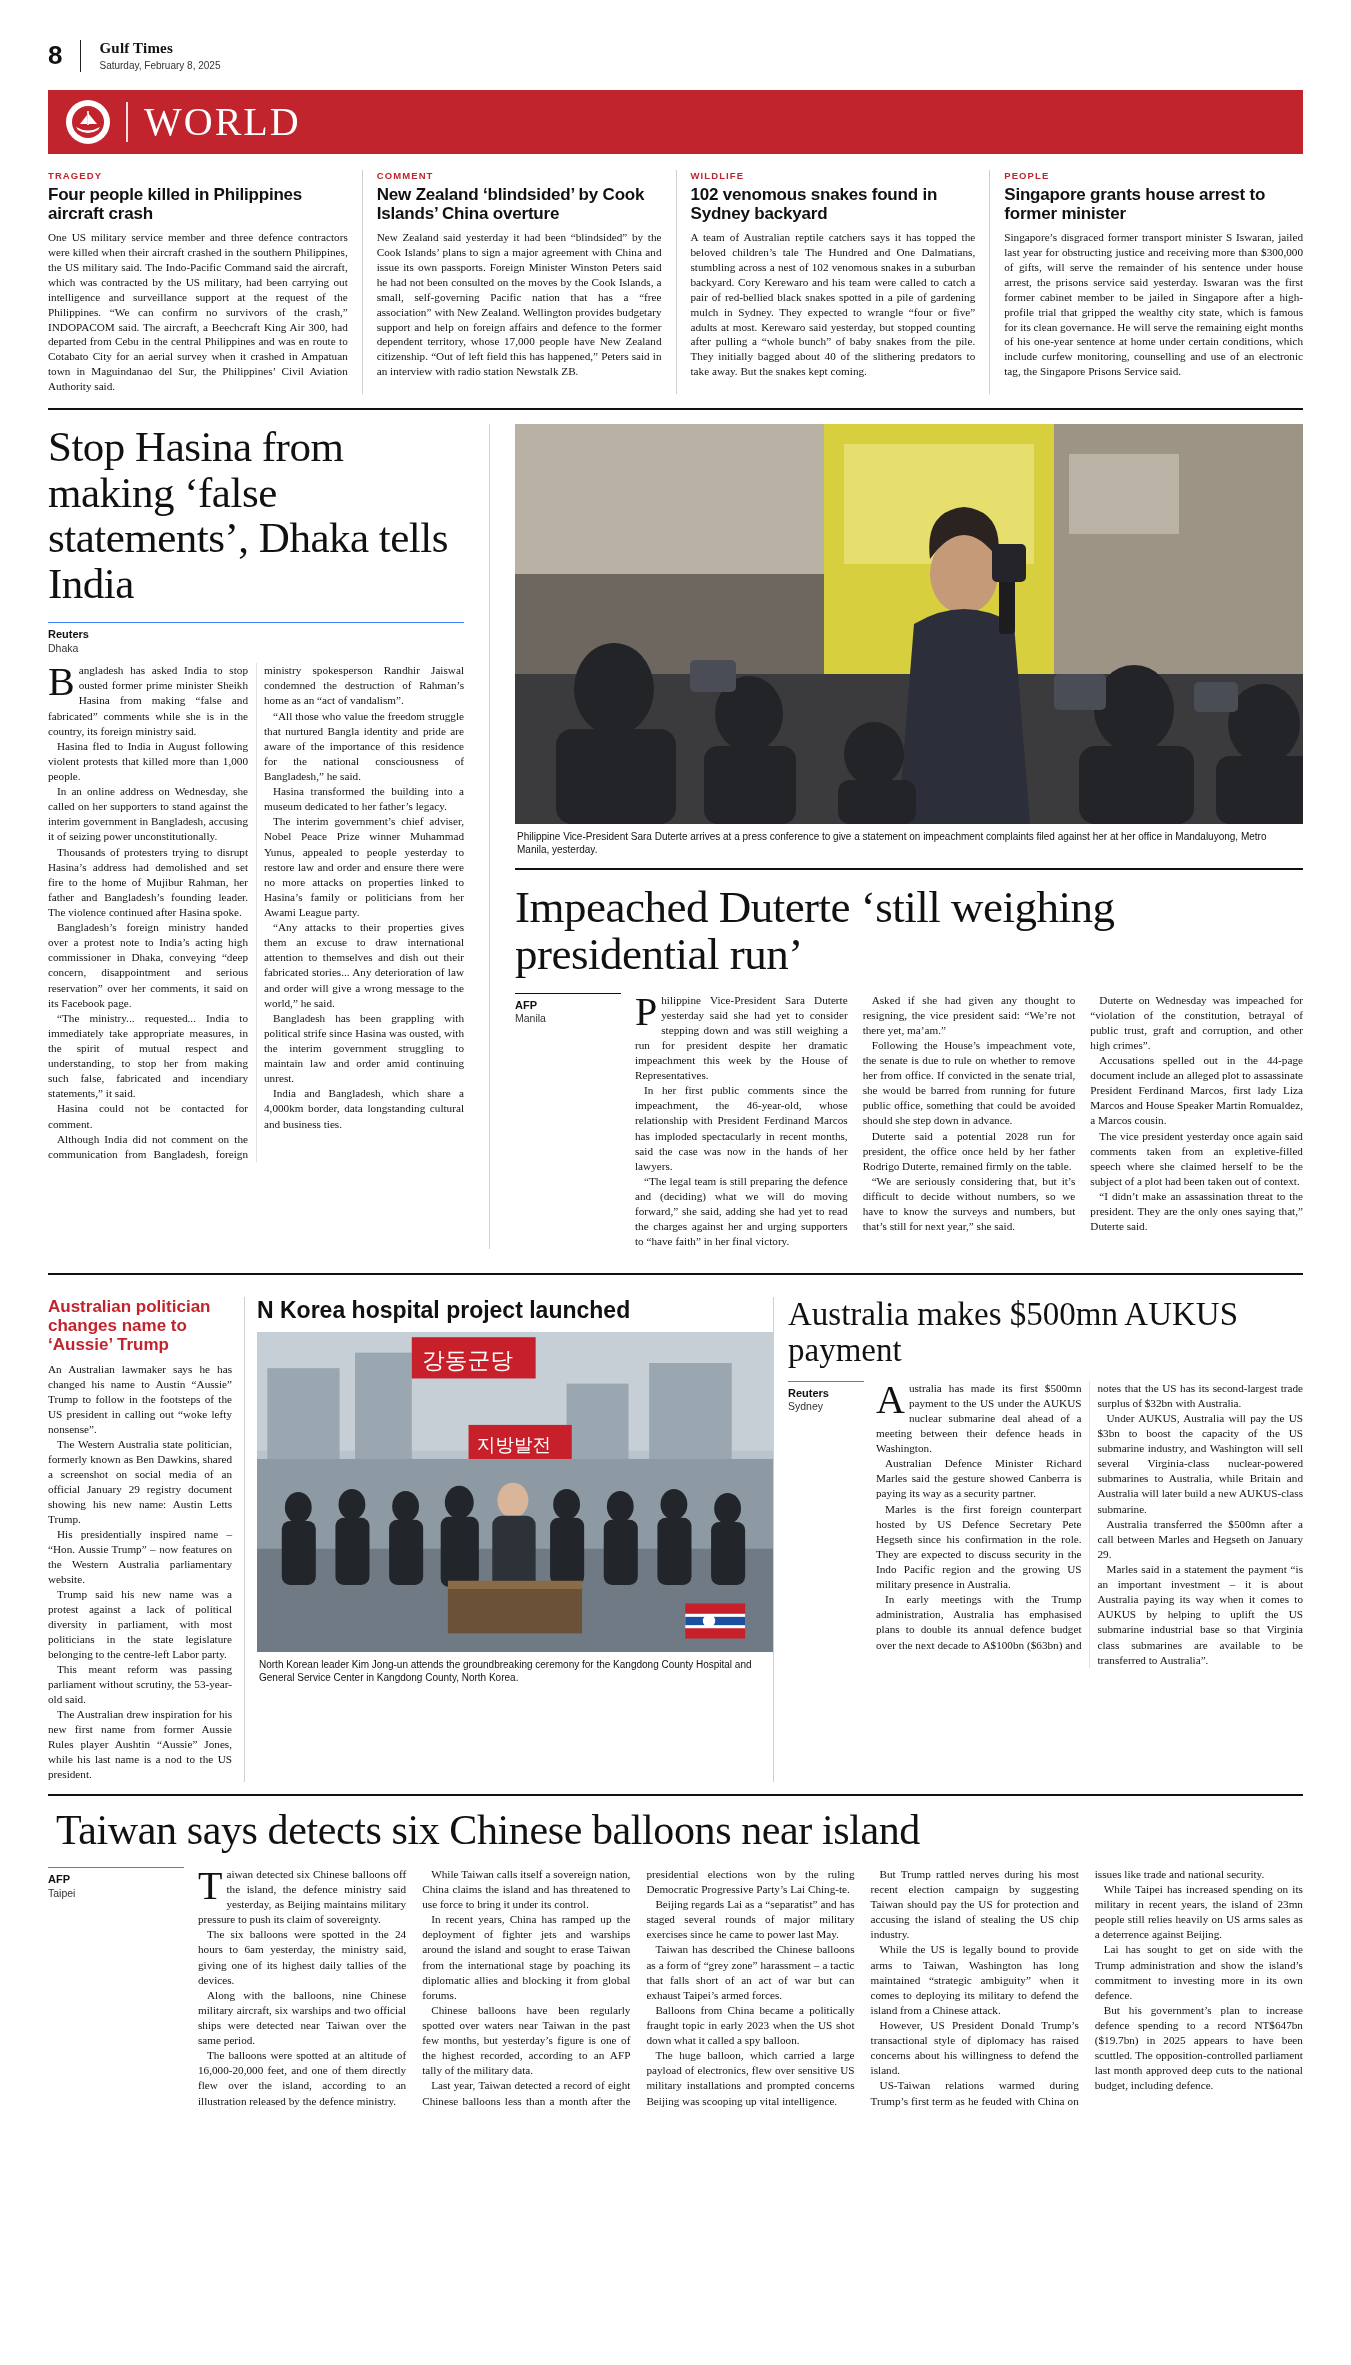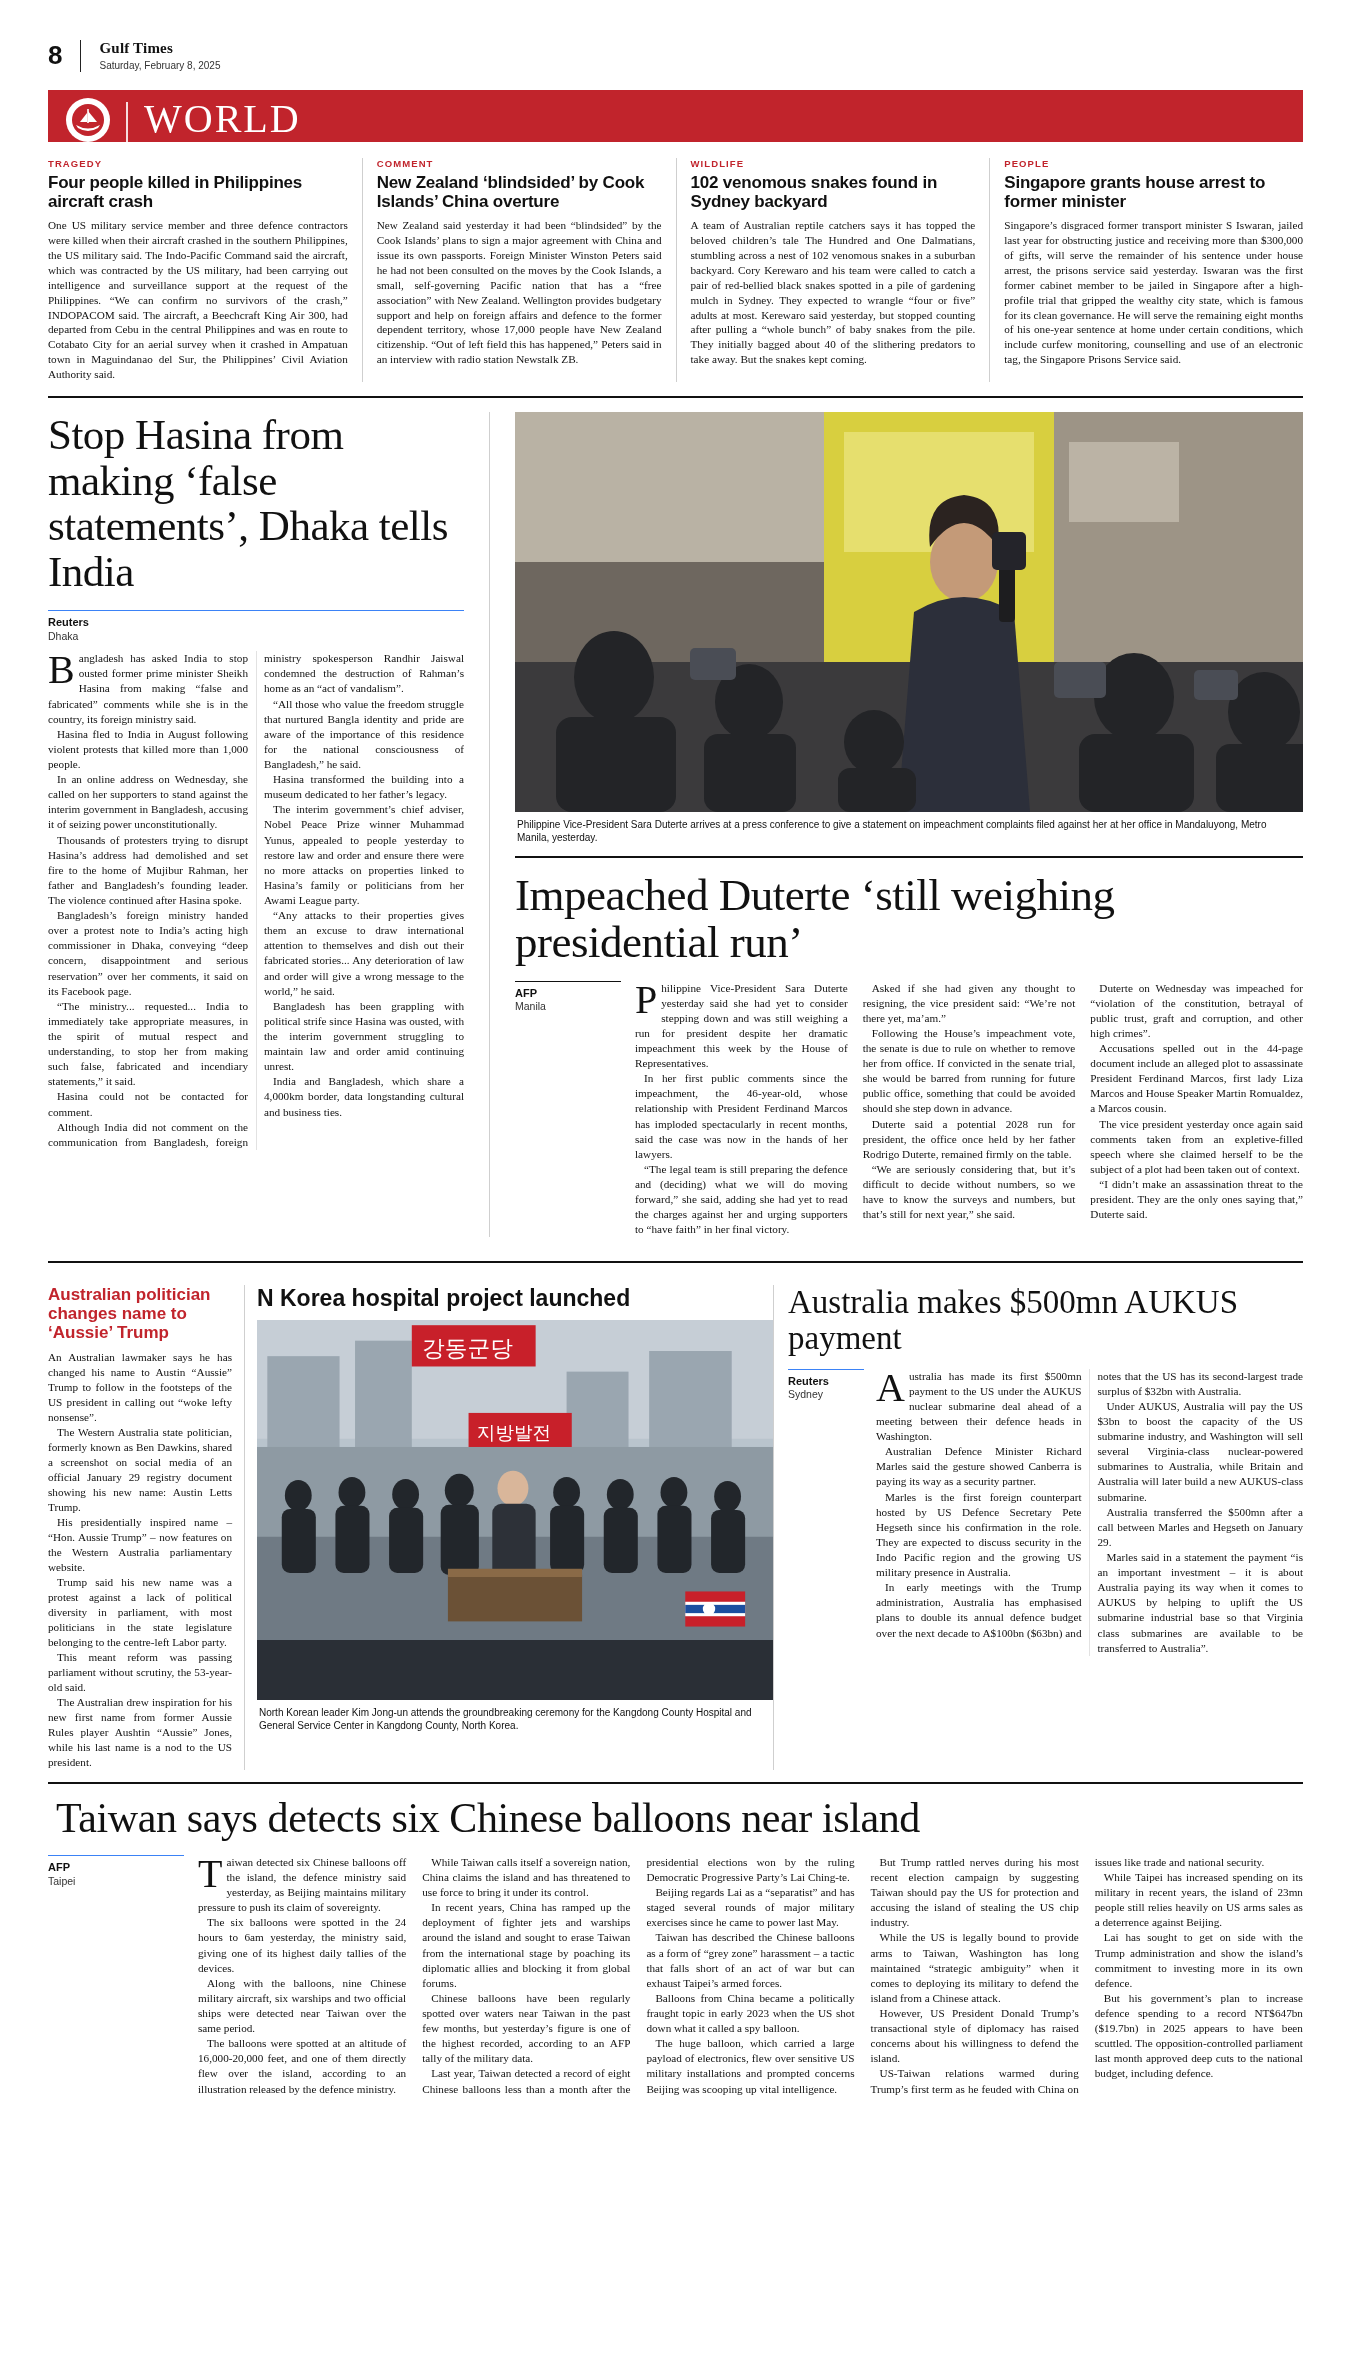--- a/index.html
+++ b/index.html
@@ -58,23 +58,23 @@
     font-size: 10px;
     color: #333;
     line-height: 1.3;
     margin-top: 2px;
   }
 
   
   .section-banner {
     margin-top: 10px;
     background: #c1242c;
-    height: 52px;
+    height: 64px;
     display: flex;
-    align-items: flex-end;
+    align-items: center;
     padding-left: 18px;
     gap: 16px;
   }
   .logo-circle {
     width: 44px; height: 44px;
     border-radius: 50%;
     background: #ffffff;
     display: flex; align-items: center; justify-content: center;
     flex: none;
   }
@@ -424,21 +424,21 @@
         <p>Trump said his new name was a protest against a lack of political diversity in parliament, with most politicians in the state legislature belonging to the centre-left Labor party.</p>
         <p>This meant reform was passing parliament without scrutiny, the 53-year-old said.</p>
         <p>The Australian drew inspiration for his new first name from former Aussie Rules player Aushtin “Aussie” Jones, while his last name is a nod to the US president.</p>
       </div>
     </div>
 
     <div class="vrule"></div>
 
     <div>
       <h2 class="nk-head">N Korea hospital project launched</h2>
-      <div class="photo" style="margin-left:12px; height:380px;">
+      <div class="photo" style="margin-left:12px; height:320px;">
         <svg width="100%" height="320" viewBox="0 0 500 320" preserveAspectRatio="xMidYMid slice" aria-hidden="true">
           <rect width="500" height="320" fill="#b9c4cd"></rect>
           <rect x="0" y="0" width="500" height="120" fill="#c6ced6"></rect>
 
           <g fill="#9aa6b0">
             <rect x="10" y="40" width="70" height="90"></rect>
               <rect x="95" y="25" width="55" height="105"></rect>
             <rect x="380" y="35" width="80" height="95"></rect>
               <rect x="300" y="55" width="60" height="75"></rect>
           </g>

